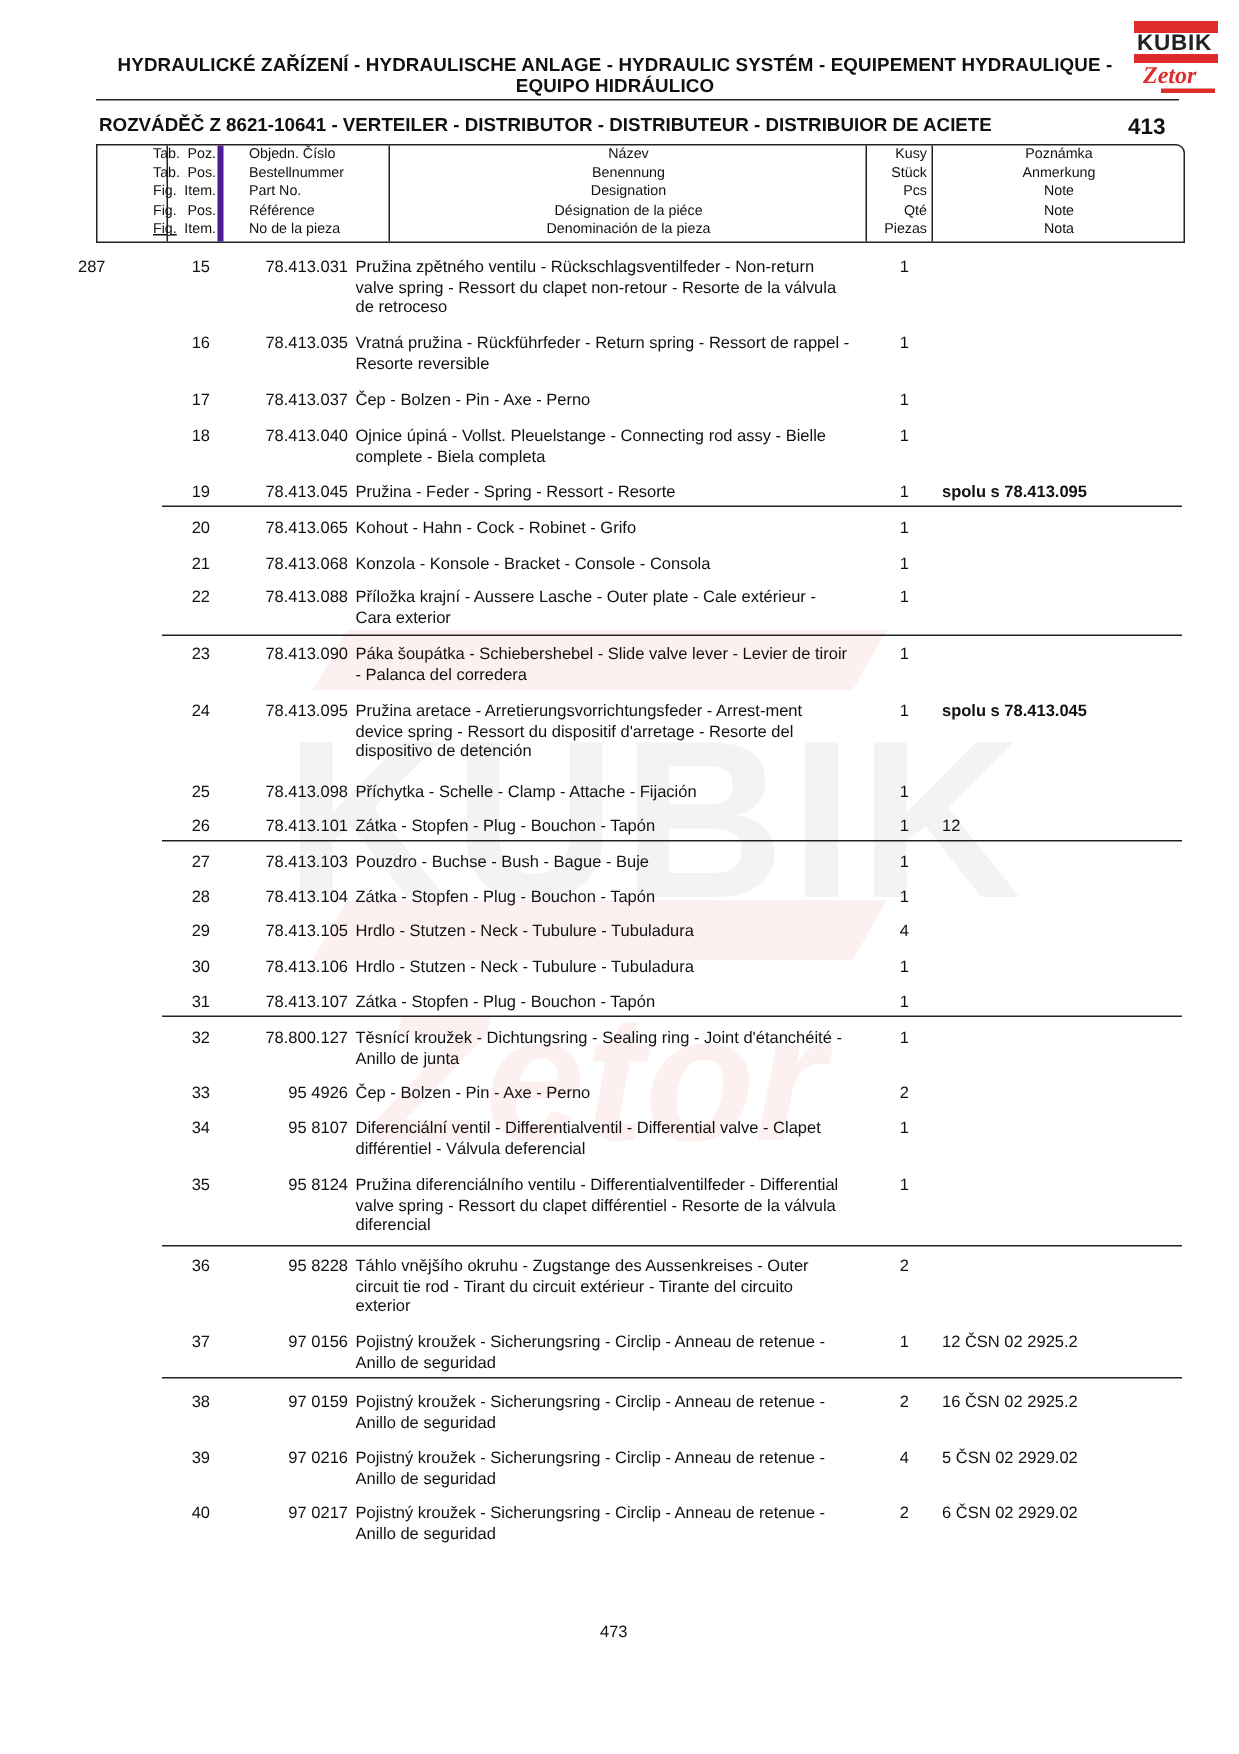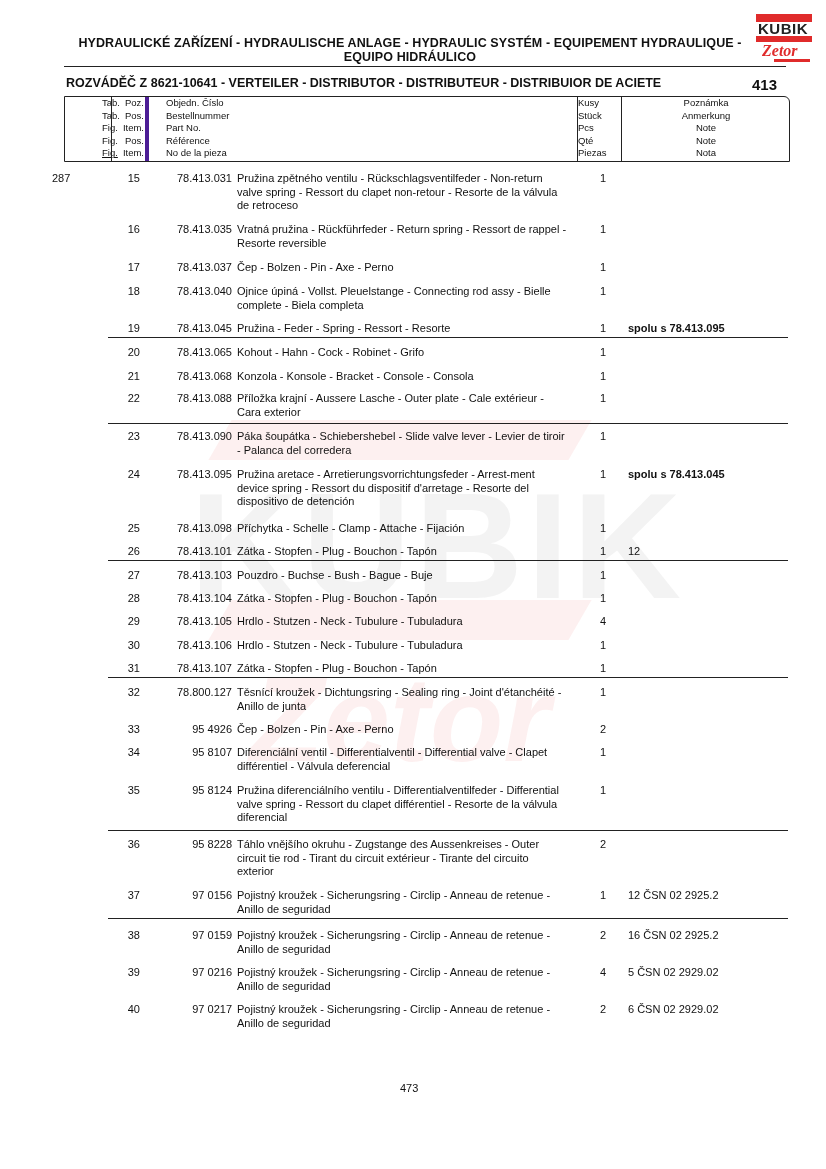--- a/index.html
+++ b/index.html
@@ -18,21 +18,21 @@
   .logo .dealer{position:absolute;left:18px;top:45px;width:36px;height:3px;background:#e02b2b;}
   .subtitle{position:absolute;left:66px;top:76px;font-size:12.5px;font-weight:bold;}
   .pagecode{position:absolute;left:752px;top:76px;font-size:15px;font-weight:bold;}
   .hdr{position:absolute;left:64px;top:96px;width:724px;height:64px;border:1px solid #222;border-radius:0 6px 0 0;}
   .hcol{position:absolute;top:0;height:64px;font-size:9.5px;line-height:12.6px;}
   .hcol div{white-space:nowrap;}
   .hc-tab{left:9px;width:42px;margin-left:28px;}
   .hc-poz{left:46px;width:32px;text-align:right;border-left:1px solid #222;padding-right:19px;}
   .hc-obj{left:80px;width:110px;border-left:4px solid #4c1d95;padding-left:17px;}
   .hc-naz{left:194px;width:318px;text-align:center;border-left:1px solid #222;}
-  .hc-kus{left:512px;width:40px;border-left:1px solid #222;padding-right:16px;}
+  .hc-kus{left:512px;width:40px;text-align:right;border-left:1px solid #222;padding-right:16px;}
   .hc-poz2{left:556px;width:168px;text-align:center;border-left:1px solid #222;}
   .rows{position:absolute;left:0;top:0;}
   .row{position:absolute;left:0;width:826px;font-size:11px;line-height:13.6px;}
   .row .tab{position:absolute;left:52px;width:40px;}
   .row .poz{position:absolute;left:110px;width:30px;text-align:right;}
   .row .pn{position:absolute;left:144px;width:88px;text-align:right;}
   .row .desc{position:absolute;left:237px;width:330px;}
   .row .desc b{font-weight:normal;}
   .row .qty{position:absolute;left:590px;width:16px;text-align:right;}
   .row .note{position:absolute;left:628px;width:170px;}
@@ -82,20 +82,27 @@
     <div>Pos.</div>
     <div>Item.</div>
   </div>
   <div class="hcol hc-obj">
     <div>Objedn. Číslo</div>
     <div>Bestellnummer</div>
     <div>Part No.</div>
     <div>Référence</div>
     <div>No de la pieza</div>
   </div>
+  <div class="hcol hc-naz">
+    <div>Název</div>
+    <div>Benennung</div>
+    <div>Designation</div>
+    <div>Désignation de la piéce</div>
+    <div>Denominación de la pieza</div>
+  </div>
   <div class="hcol hc-kus">
     <div>Kusy</div>
     <div>Stück</div>
     <div>Pcs</div>
     <div>Qté</div>
     <div>Piezas</div>
   </div>
   <div class="hcol hc-poz2">
     <div>Poznámka</div>
     <div>Anmerkung</div>

